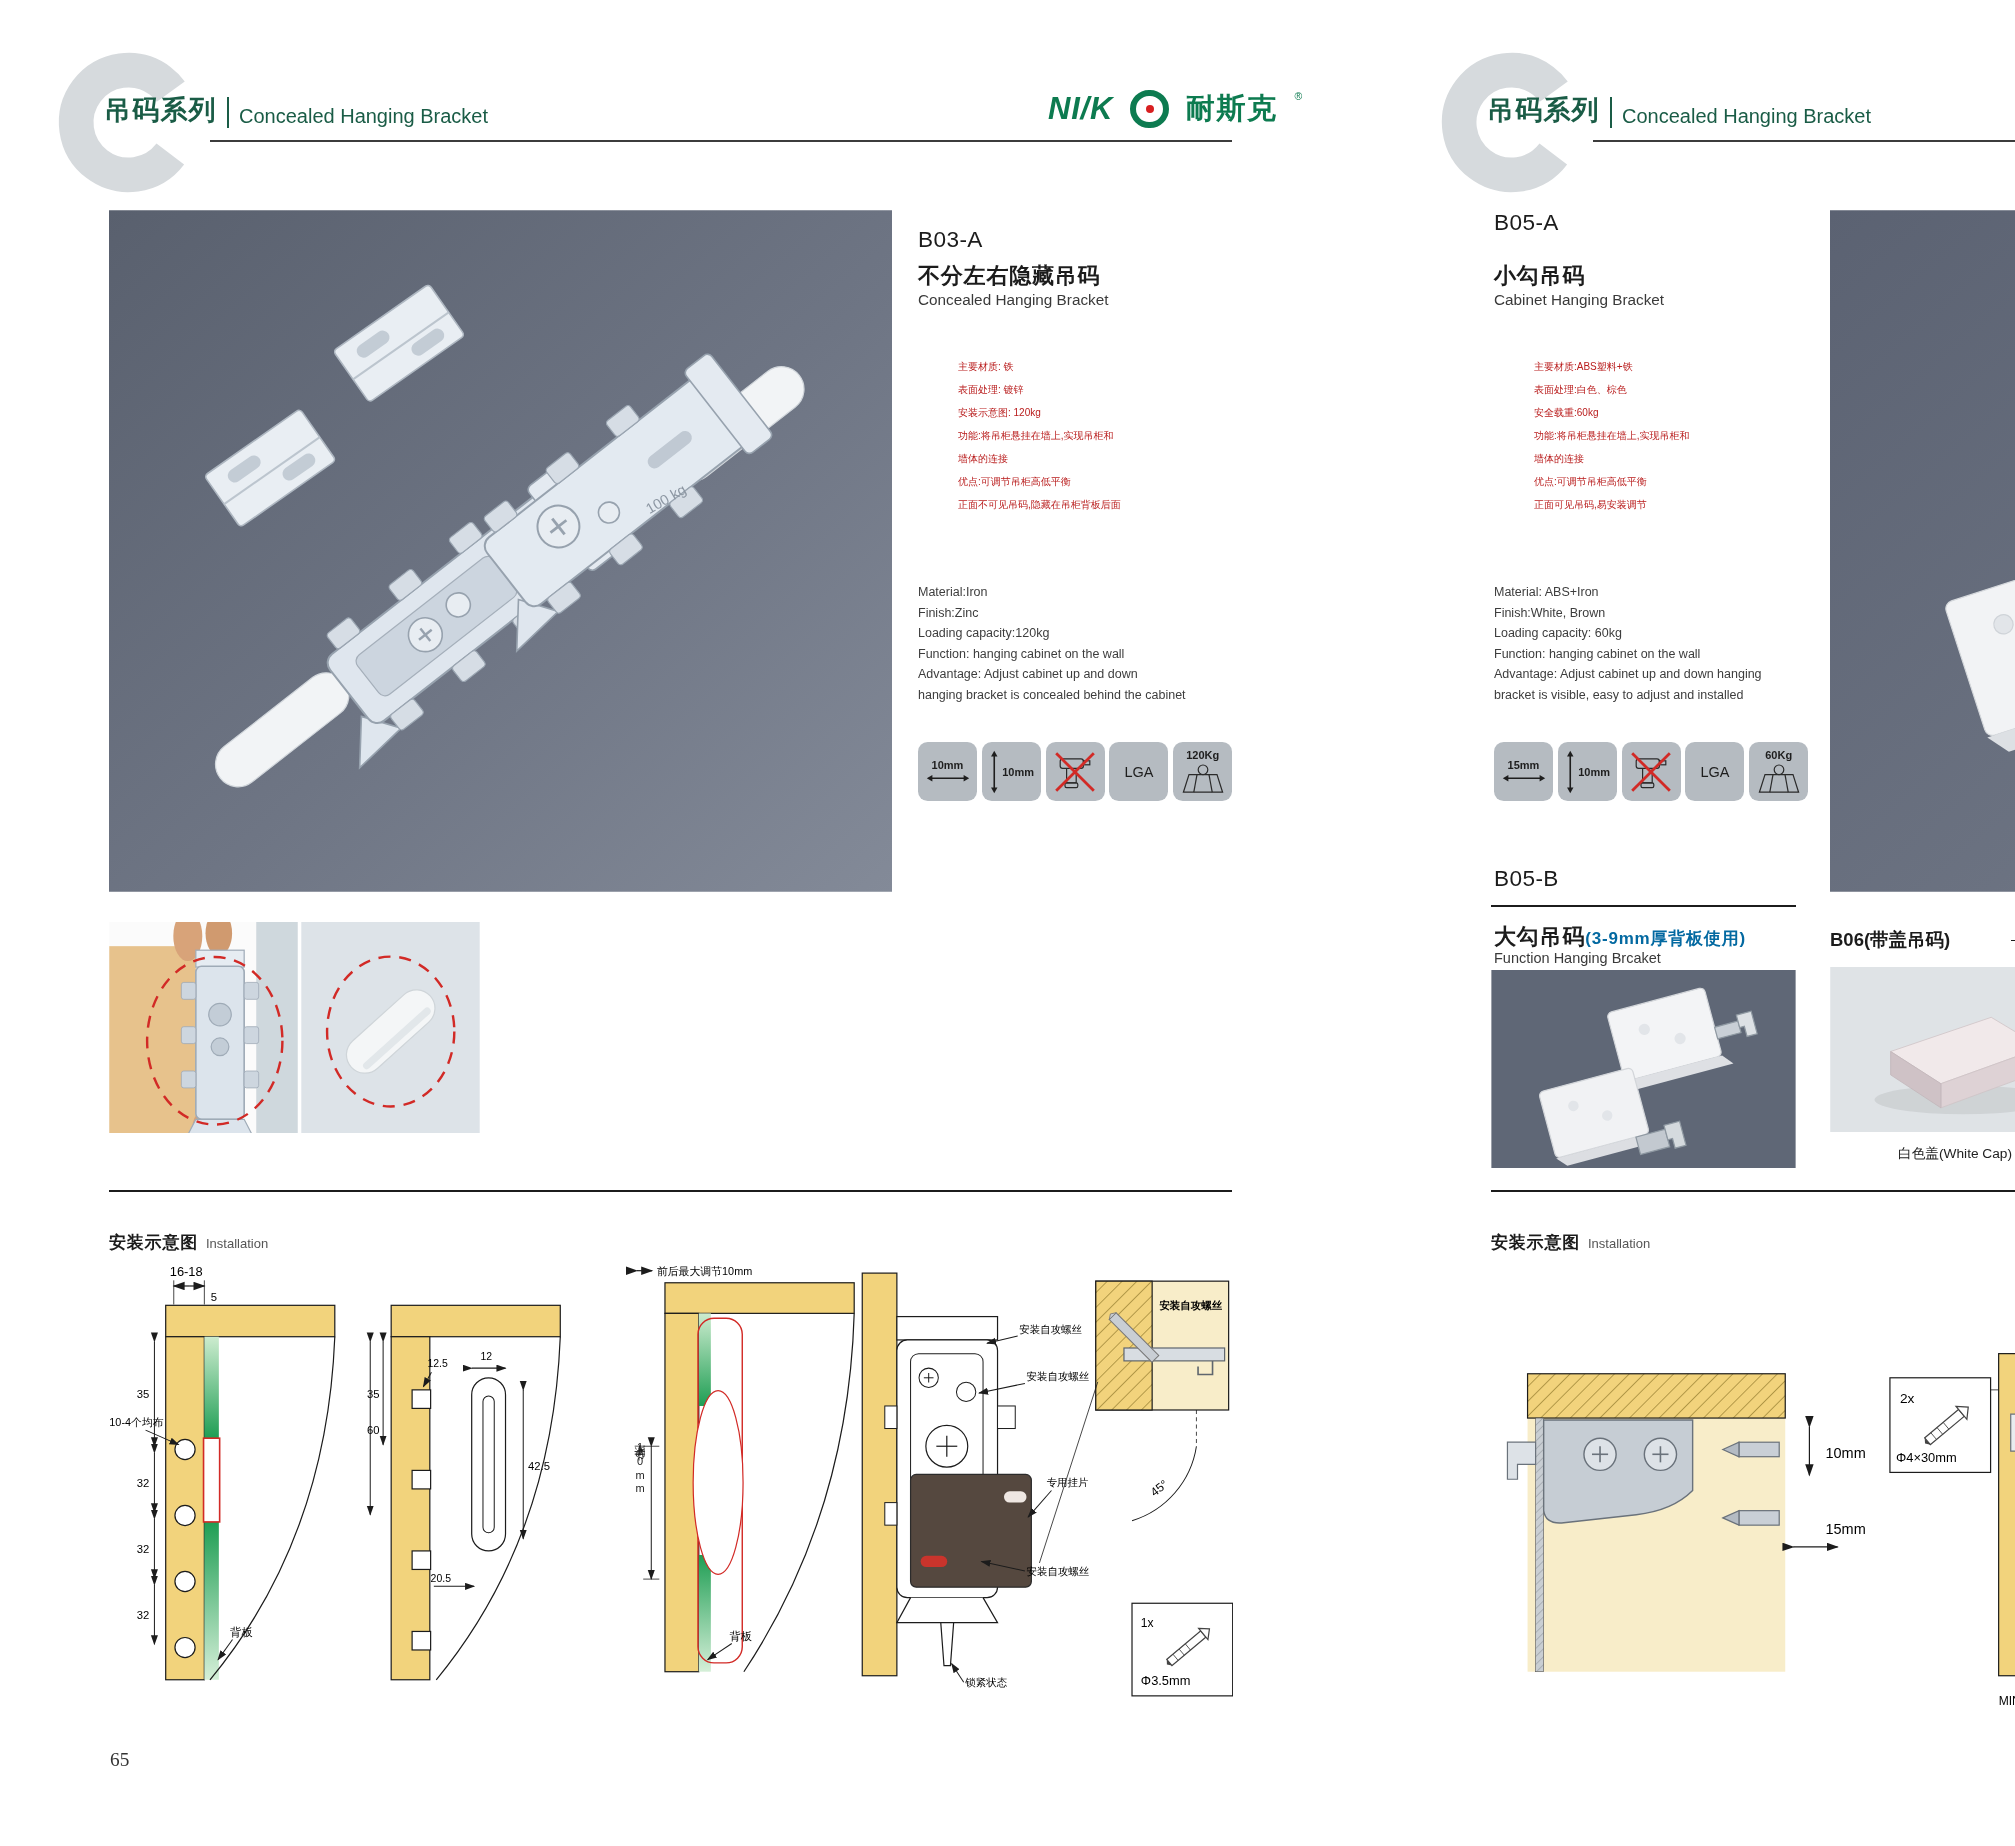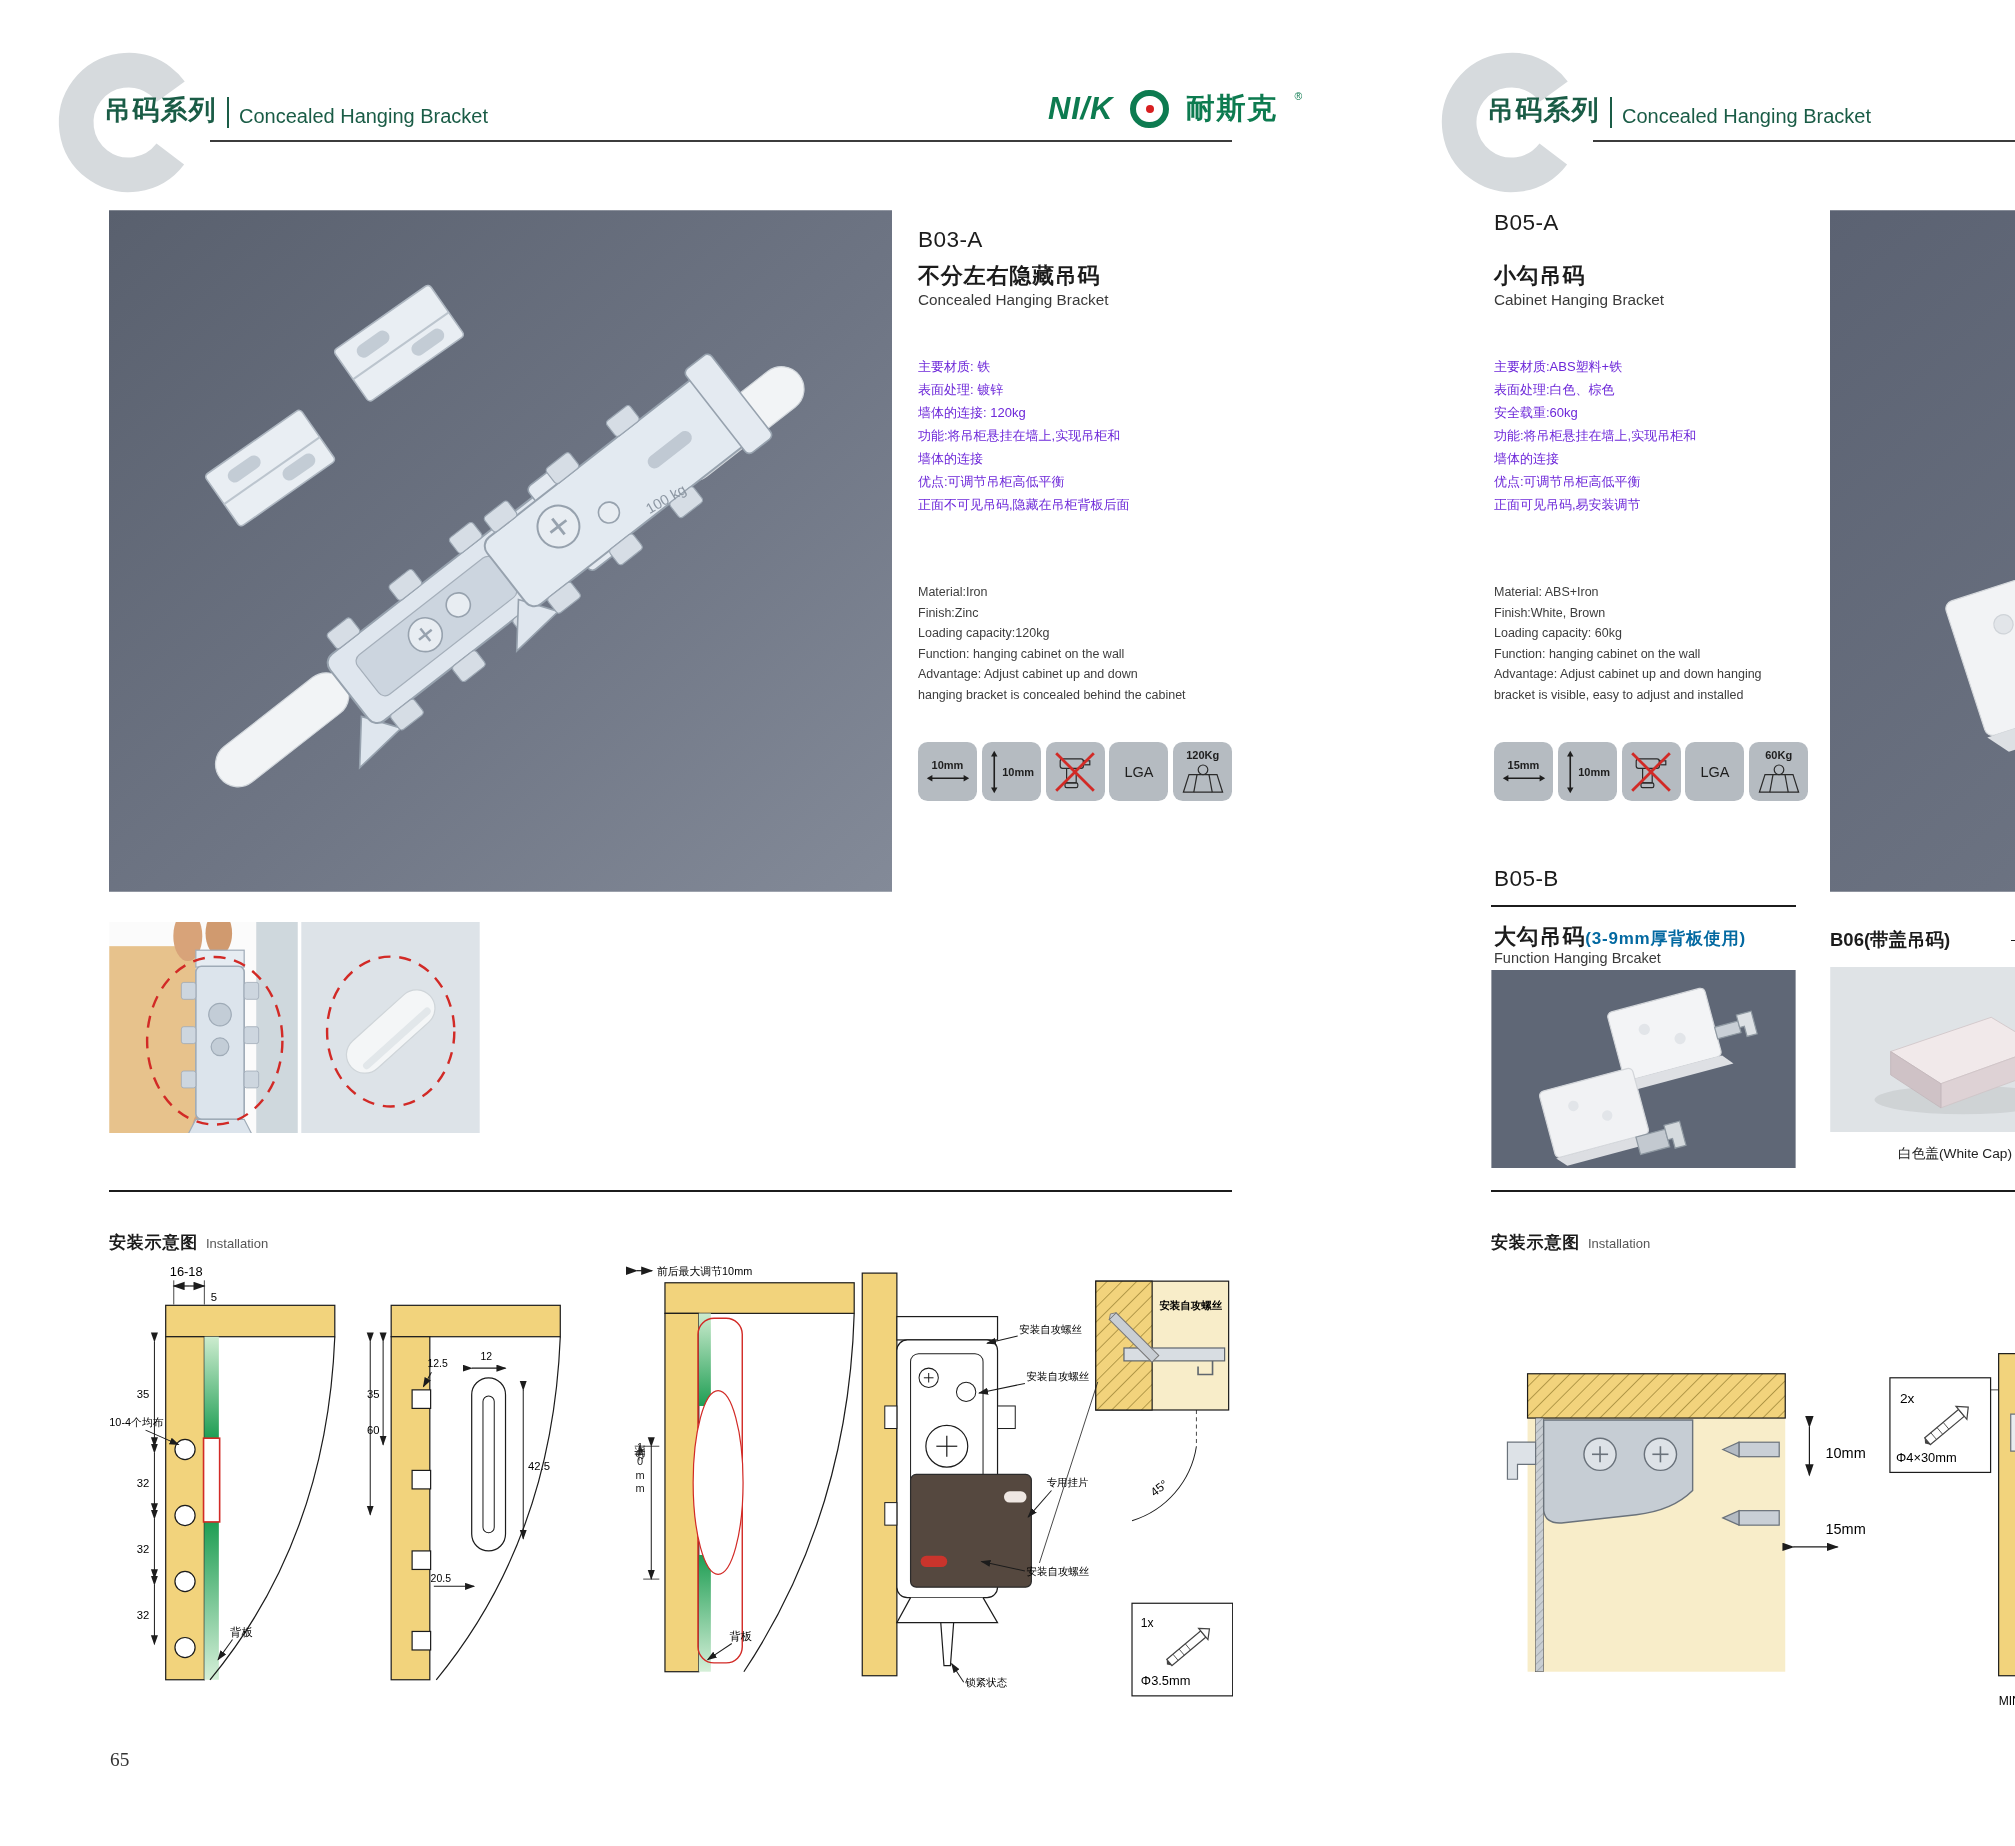--- a/index.html
+++ b/index.html
@@ -16,21 +16,21 @@
   .logo-latin{font-size:31px;font-weight:800;letter-spacing:0.8px;font-style:italic;}
   .logo-o{width:26.6px;height:26.6px;border:6.9px solid #0d7b50;border-radius:50%;display:flex;align-items:center;justify-content:center;}
   .logo-dot{width:8px;height:8px;border-radius:50%;background:#d81f20;}
   .logo-cn{font-size:29px;font-weight:800;letter-spacing:1.6px;}
   .logo-reg{font-size:10.5px;align-self:flex-start;margin-top:0.8px;}
   
   .pcode{font-size:22.6px;color:#1c1c1c;letter-spacing:0.4px;}
   .pname-cn{font-size:22px;font-weight:bold;color:#1c1c1c;letter-spacing:0.8px;}
   .pname-cn .red{color:#0369a1;font-weight:bold;font-size:17px;}
   .pname-en{font-size:15.3px;color:#3a3a3a;}
-  .specs-cn{font-size:13px;line-height:23px;color:#6d28d9;}
+  .specs-cn{font-size:10px;line-height:23px;color:#b91c1c;margin-left:40px;}
   .specs-en{font-size:12.5px;line-height:20.6px;color:#3d3d3d;}
   .badges{display:flex;gap:4.8px;}
   .badge{width:59px;height:59px;background:#b5bbc1;border-radius:9.7px;display:flex;flex-direction:column;align-items:center;justify-content:center;gap:2.4px;}
   .badge-label{font-size:11px;font-weight:bold;color:#1e1e1e;}
   .badge-lga{font-size:14.5px;color:#1e1e1e;}
   .badge-row{display:flex;align-items:center;gap:3.2px;}
   
   .sec-rule{height:2px;background:#1c1c1c;}
   .install-hdr{display:flex;align-items:baseline;gap:8px;}
   .install-cn{font-size:17px;font-weight:bold;color:#1c1c1c;letter-spacing:0.8px;margin-top:22px;}
@@ -176,21 +176,21 @@
       <ellipse cx="222" cy="272" rx="158" ry="186" fill="none" stroke="#d22a26" stroke-width="6" stroke-dasharray="30 22"></ellipse>
     </svg>
   </div>
 
   <div class="abs pcode" style="left:918px;top:227px">B03-A</div>
   <div class="abs pname-cn" style="left:918px;top:261px">不分左右隐藏吊码</div>
   <div class="abs pname-en" style="left:918px;top:291px">Concealed Hanging Bracket</div>
   <div class="abs specs-cn" style="left:918px;top:355px;width:330px">
     <div>主要材质: 铁</div>
     <div>表面处理: 镀锌</div>
-    <div>墙体的连接: 120kg</div>
+    <div>安装示意图: 120kg</div>
     <div>功能:将吊柜悬挂在墙上,实现吊柜和</div>
     <div>墙体的连接</div>
     <div>优点:可调节吊柜高低平衡</div>
     <div>正面不可见吊码,隐藏在吊柜背板后面</div>
   </div>
   <div class="abs specs-en" style="left:918px;top:582px;width:330px">
     <div>Material:Iron</div>
     <div>Finish:Zinc</div>
     <div>Loading capacity:120kg</div>
     <div>Function: hanging cabinet on the wall</div>

